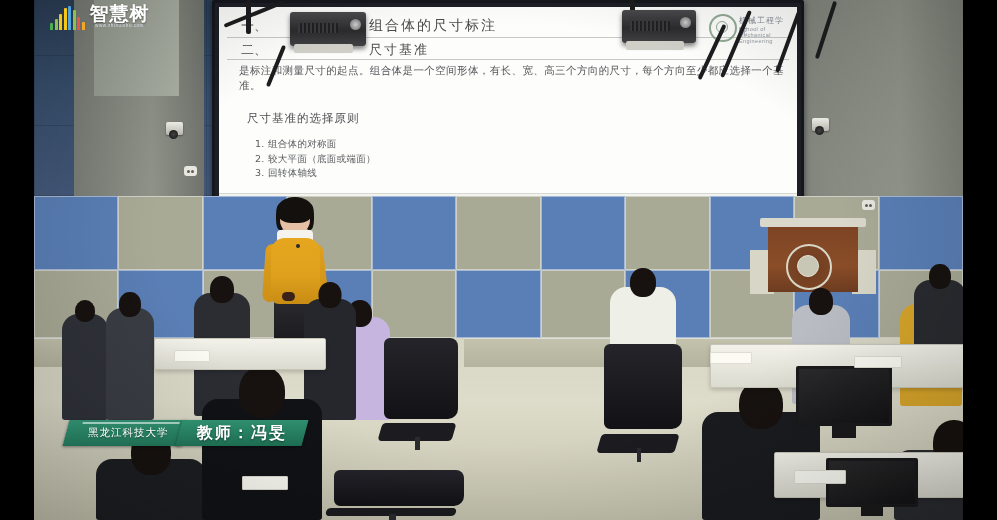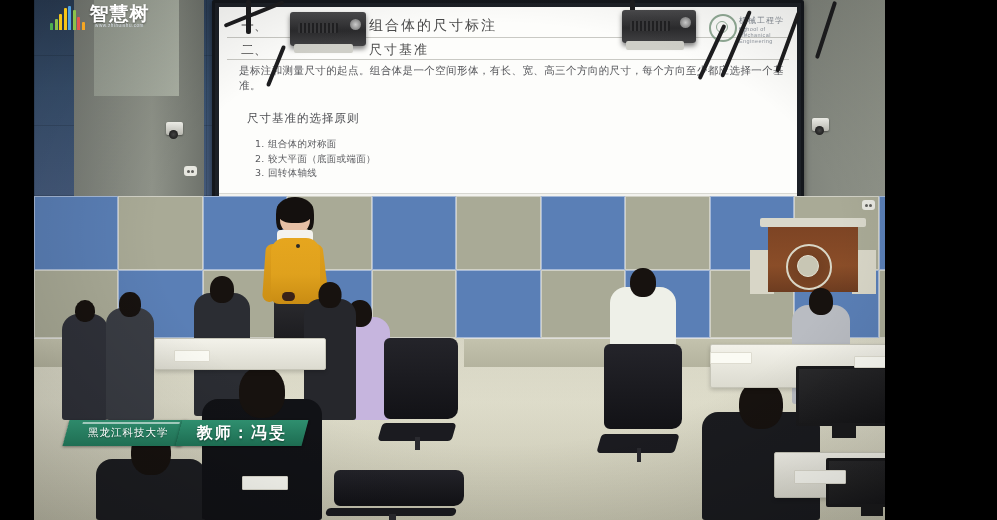--- a/index.html
+++ b/index.html
@@ -1,17 +1,17 @@
 <!DOCTYPE html>
 <html><head>
 <meta charset="utf-8">
 <style>
   html,body{margin:0;padding:0;background:#000;}
   body{width:997px;height:520px;overflow:hidden;font-family:"Liberation Sans","DejaVu Sans",sans-serif;}
-  .frame{position:relative;width:885px;height:520px;background:#8b5cf6;overflow:hidden;}
+  .frame{position:relative;width:997px;height:520px;background:#8b5cf6;overflow:hidden;}
 
   
   .video{position:absolute;left:34px;top:0;width:929px;height:520px;overflow:hidden;
          background:linear-gradient(#1d2a3c,#24354b);}
 
   .bar{position:absolute;top:0;height:520px;width:34px;background:#000;z-index:60;}
   .bar.l{left:0;} .bar.r{left:963px;width:34px;}
 
   
   .wall-top{position:absolute;left:0;top:0;width:929px;height:196px;

